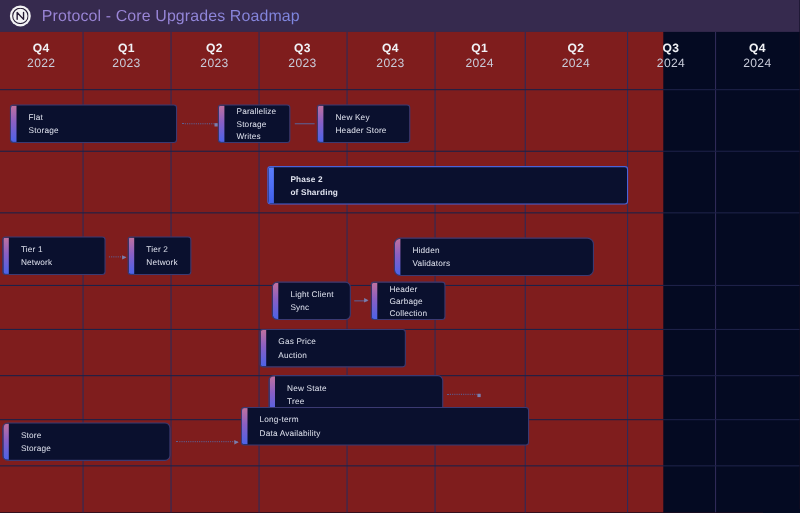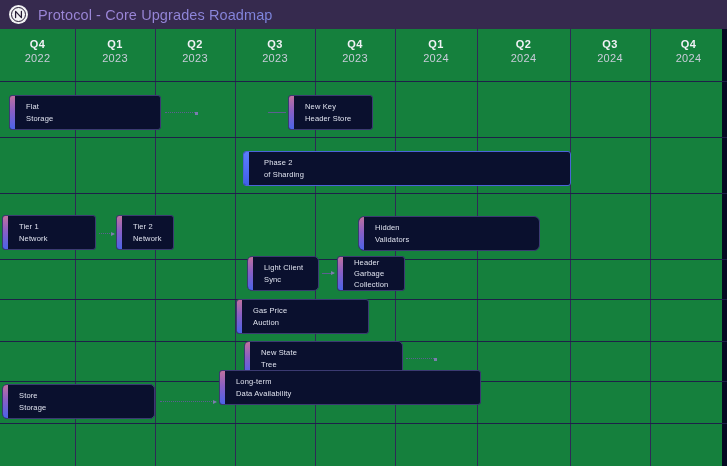--- a/index.html
+++ b/index.html
@@ -4,22 +4,22 @@
 <style>
   * { box-sizing: border-box; margin: 0; padding: 0; }
   html, body {
     width: 727px; height: 466px;
     background: #040a22;
     font-family: "Liberation Sans", sans-serif;
     overflow: hidden;
   }
   #app {
     position: relative;
-    width: 722px; height: 466px;
-    background: #15803d;
+    width: 603px; height: 466px;
+    background: #7f1d1d;
   }
 
   
   .header {
     position: absolute; left: 0; top: 0;
     width: 727px; height: 29px;
     background: #362a4e;
     display: flex; align-items: center;
     padding-left: 9px;
     z-index: 20;
@@ -104,21 +104,21 @@
   .bar.accent-blue { border-color: #4a63d8; }
   .bar .bar-text {
     position: relative;
     padding-left: 16px;
     font-size: 7.5px;
     line-height: 1.5;
     color: #dfe2ee;
     letter-spacing: .15px;
     white-space: pre-line;
   }
-  .bar.wide .bar-text { padding-left: 20px; }
+  .bar.wide .bar-text { padding-left: 20px; font-weight: bold; }
 
   
   .conn {
     position: absolute;
     height: 1px;
     z-index: 4;
   }
   .conn.dotted {
     border-top: 1px dotted #5d5f92;
   }
@@ -210,20 +210,25 @@
   <div class="row-line" style="top:423px"></div>
 
   <div class="bar" style="left:9px; top:95px; width:152px">
     <span class="accent"></span>
     <span class="bar-text">Flat
 Storage</span>
   </div>
   <div class="conn dotted" style="left:165px; top:112px; width:32px">
     <span class="sq"></span>
   </div>
+  <div class="bar" style="left:198px; top:95px; width:66px">
+    <span class="accent"></span>
+    <span class="bar-text">Parallelize
+Storage Writes</span>
+  </div>
   <div class="conn solid" style="left:268px; top:112px; width:18px"></div>
   <div class="bar" style="left:288px; top:95px; width:85px">
     <span class="accent"></span>
     <span class="bar-text">New Key
 Header Store</span>
   </div>
 
   <div class="bar accent-blue wide" style="left:243px; top:151px; width:328px">
     <span class="accent"></span>
     <span class="bar-text">Phase 2

